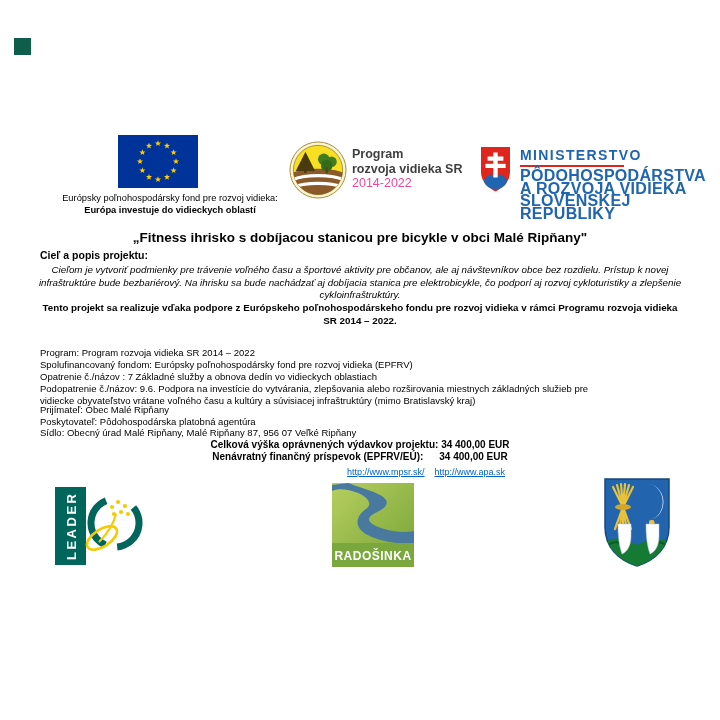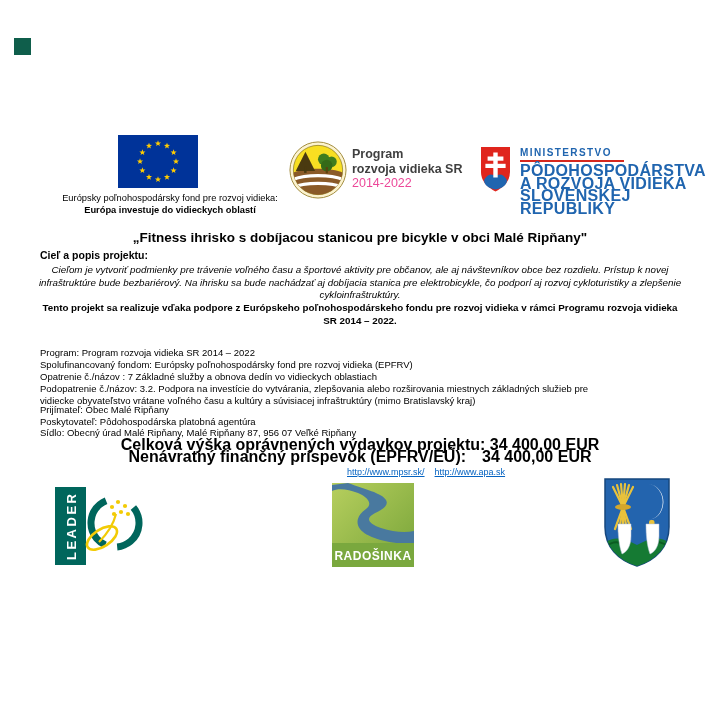--- a/index.html
+++ b/index.html
@@ -14,31 +14,31 @@
   #eu-flag{left:118px;top:135px;}
   #eu-caption{left:42px;top:192px;width:256px;text-align:center;font-size:9.3px;line-height:12px;}
   #eu-caption .l2{font-weight:bold;}
   
   #prv-emblem{left:289px;top:141px;}
   #prv-text{left:352px;top:147px;font-size:12.5px;line-height:14.5px;font-weight:bold;color:#3f3f3f;}
   #prv-text .years{color:#ec4899;font-weight:normal;}
   
   #min-crest{left:479px;top:146px;}
   #min-text{left:520px;top:147px;color:#2065af;}
-  #min-line1{font-size:10px;font-weight:bold;letter-spacing:1.4px;}
+  #min-line1{font-size:14px;font-weight:bold;letter-spacing:1.4px;}
   #min-underline{width:104px;height:2px;background:#d6281e;margin:2px 0 3px 0;}
   .min-l{font-size:16px;font-weight:bold;line-height:12.5px;letter-spacing:0.3px;}
   
   #title{left:0;top:230px;width:720px;text-align:center;font-weight:bold;font-size:13.5px;}
   #goal-label{left:40px;top:249px;font-weight:bold;font-size:10.5px;}
   #description{left:35px;top:264px;width:650px;text-align:center;font-size:9.8px;line-height:12.6px;font-style:italic;}
   #support-note{left:35px;top:302px;width:650px;text-align:center;font-size:9.8px;line-height:12.6px;font-weight:bold;}
   #details{left:40px;top:347px;width:568px;font-size:9.5px;line-height:11.9px;}
   #parties{left:40px;top:404px;width:568px;font-size:9.5px;line-height:11.6px;}
-  #financials{left:0;top:439px;width:720px;text-align:center;font-weight:bold;font-size:16px;line-height:12px;}
+  #financials{left:0;top:439px;width:720px;text-align:center;font-weight:bold;font-size:10px;line-height:12px;}
   #financials .gap{display:inline-block;width:16px;}
   #links{left:347px;top:467px;font-size:9px;}
   #links a{color:#0563c1;text-decoration:underline;margin-right:10px;}
   
   #leader-logo{left:55px;top:487px;}
   #radosinka-logo{left:332px;top:483px;}
   #crest-logo{left:603px;top:477px;}
 </style>
 </head>
 <body>
@@ -110,21 +110,21 @@
 
   <div class="abs" id="title">„Fitness ihrisko s dobíjacou stanicou pre bicykle v obci Malé Ripňany"</div>
   <div class="abs" id="goal-label">Cieľ a popis projektu:</div>
   <div class="abs" id="description">Cieľom je vytvoriť podmienky pre trávenie voľného času a športové aktivity pre občanov, ale aj návštevníkov obce bez rozdielu. Prístup k novej infraštruktúre bude bezbariérový. Na ihrisku sa bude nachádzať aj dobíjacia stanica pre elektrobicykle, čo podporí aj rozvoj cykloturistiky a zlepšenie cykloinfraštruktúry.</div>
   <div class="abs" id="support-note">Tento projekt sa realizuje vďaka podpore z Európskeho poľnohospodárskeho fondu pre rozvoj vidieka v rámci Programu rozvoja vidieka SR 2014 – 2022.</div>
 
   <div class="abs" id="details">
     <div>Program: Program rozvoja vidieka SR 2014 – 2022</div>
     <div>Spolufinancovaný fondom: Európsky poľnohospodársky fond pre rozvoj vidieka (EPFRV)</div>
     <div>Opatrenie č./názov : 7 Základné služby a obnova dedín vo vidieckych oblastiach</div>
-    <div>Podopatrenie č./názov: 3.2. Podpora na investície do vytvárania, zlepšovania alebo rozširovania miestnych základných služieb pre vidiecke obyvateľstvo vrátane voľného času a kultúry a súvisiacej infraštruktúry (mimo Bratislavský kraj)</div>
+    <div>Podopatrenie č./názov: 9.6. Podpora na investície do vytvárania, zlepšovania alebo rozširovania miestnych základných služieb pre vidiecke obyvateľstvo vrátane voľného času a kultúry a súvisiacej infraštruktúry (mimo Bratislavský kraj)</div>
   </div>
 
   <div class="abs" id="parties">
     <div>Prijímateľ: Obec Malé Ripňany</div>
     <div>Poskytovateľ: Pôdohospodárska platobná agentúra</div>
     <div>Sídlo: Obecný úrad Malé Ripňany, Malé Ripňany 87, 956 07 Veľké Ripňany</div>
   </div>
 
   <div class="abs" id="financials">
     <div>

